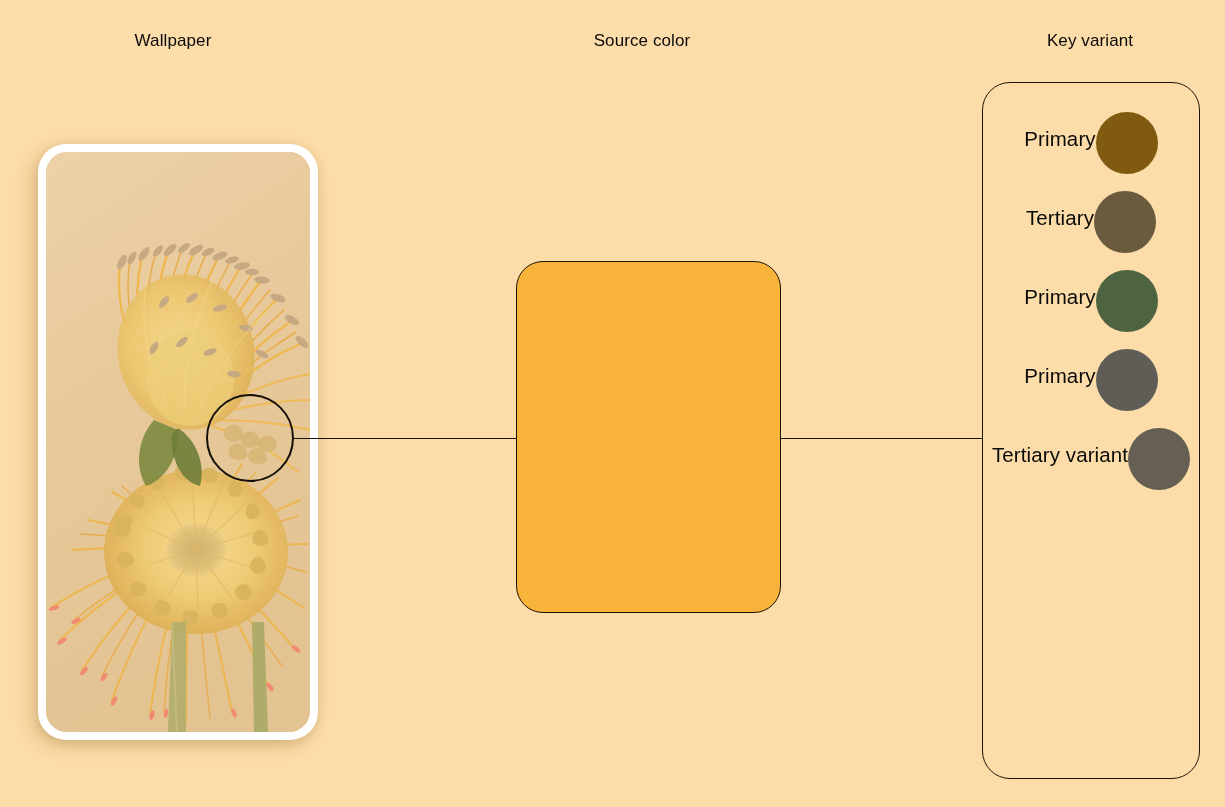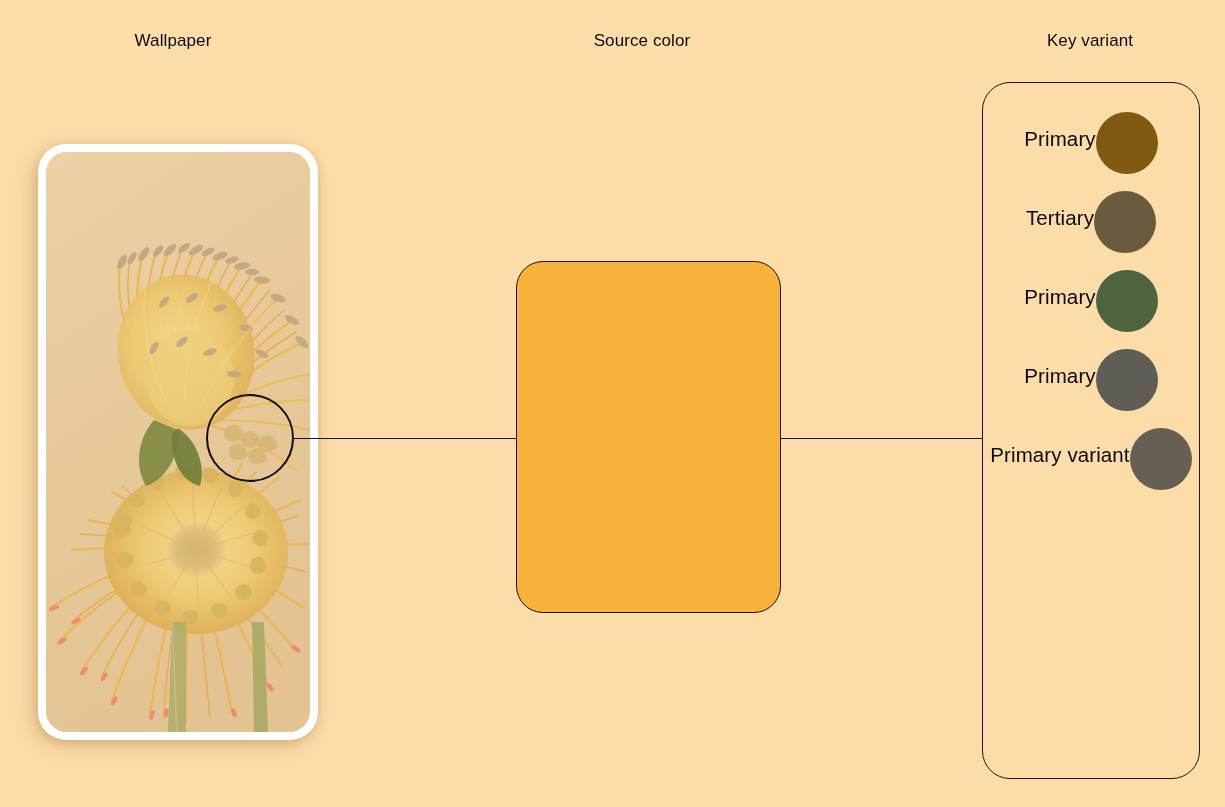--- a/index.html
+++ b/index.html
@@ -392,18 +392,18 @@
       <div class="key-label">Primary</div>
       <div class="key-dot" style="background: rgb(78, 100, 64);"></div>
     </div>
 
     <div class="key-item">
       <div class="key-label">Primary</div>
       <div class="key-dot" style="background: rgb(96, 93, 87);"></div>
     </div>
 
     <div class="key-item">
-      <div class="key-label">Primary variant</div>
+      <div class="key-label">Tertiary variant</div>
       <div class="key-dot" style="background: rgb(102, 95, 83);"></div>
     </div>
 
   </div>
 </div>
 
 </body></html>

